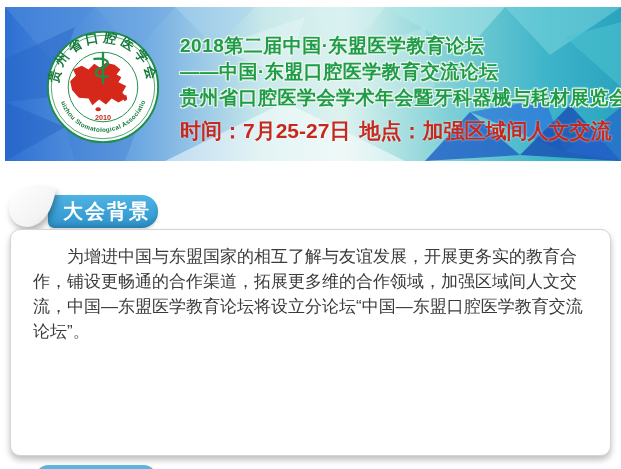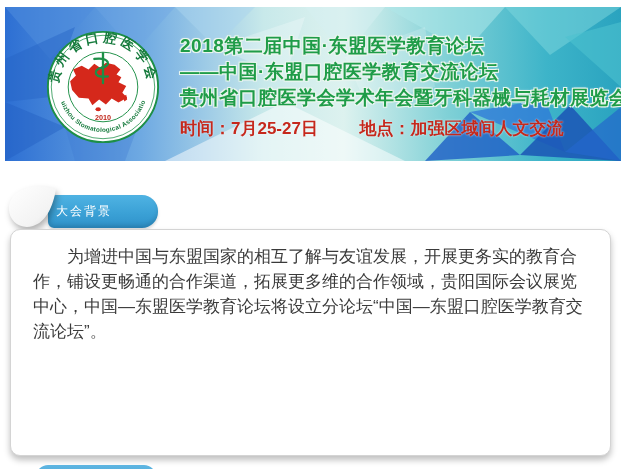--- a/index.html
+++ b/index.html
@@ -12,33 +12,33 @@
   .banner-bg{position:absolute;left:0;top:0;width:616px;height:154px;display:block;}
   .logo{position:absolute;left:40px;top:22px;width:116px;height:116px;}
   .titles{position:absolute;left:175px;top:26px;}
   .title-line{
     font-size:19px;font-weight:bold;color:#1f9c48;line-height:26px;letter-spacing:0.5px;
     text-shadow:-1px -1px 0 #eaf6ee,1px -1px 0 #eaf6ee,-1px 1px 0 #eaf6ee,1px 1px 0 #eaf6ee,0 0 3px rgba(255,255,255,.7);
     white-space:nowrap;
   }
   .meta{position:absolute;left:175px;top:110px;white-space:nowrap;}
   .meta span{
-    font-size:17px;font-weight:bold;color:#c5281c;
+    font-size:21px;font-weight:bold;color:#c5281c;
     text-shadow:0 0 2px rgba(255,255,255,.8);
   }
   .meta .time{display:inline-block;width:175px;}
   
   .ribbon{
     position:absolute;left:48px;top:195px;width:110px;height:33px;
     background:linear-gradient(180deg,#4fb3e3 0%,#3ba1d6 55%,#2e91c9 100%);
     border-radius:8px 16px 16px 6px;
     box-shadow:inset 0 -3px 4px rgba(0,0,0,.12), 0 2px 3px rgba(0,0,0,.15);
   }
   .ribbon .ribbon-label{
-    display:block;line-height:33px;font-size:12px;font-weight:normal;
+    display:block;text-align:center;line-height:33px;font-size:20px;font-weight:bold;
     color:#ffffff;letter-spacing:2px;padding-left:8px;
   }
   .curl{
     position:absolute;left:6px;top:183px;width:54px;height:50px;
     filter:drop-shadow(2px 4px 3px rgba(0,0,0,.3));
   }
   
   .content-box{
     position:absolute;left:10px;top:229px;width:601px;height:227px;box-sizing:border-box;
     background:#ffffff;border:1px solid #d4d4d4;border-radius:10px;
@@ -138,18 +138,18 @@
       <linearGradient id="curlgrad" x1="0" y1="0" x2="1" y2="1">
         <stop offset="0" stop-color="#ffffff"></stop>
         <stop offset="0.7" stop-color="#f3f3f3"></stop>
         <stop offset="1" stop-color="#d8d8d8"></stop>
       </linearGradient>
     </defs>
     <path d="M50,6 C26,-2 4,8 3,24 C2,38 14,47 27,43 C40,39 47,24 50,6 Z" fill="url(#curlgrad)"></path>
   </svg>
 
   <div class="content-box">
-    <p>为增进中国与东盟国家的相互了解与友谊发展，开展更务实的教育合作，铺设更畅通的合作渠道，拓展更多维的合作领域，贵阳国际会议展览中心，中国—东盟医学教育论坛将设立分论坛“中国—东盟口腔医学教育交流论坛”。</p>
+    <p>为增进中国与东盟国家的相互了解与友谊发展，开展更务实的教育合作，铺设更畅通的合作渠道，拓展更多维的合作领域，加强区域间人文交流，中国—东盟医学教育论坛将设立分论坛“中国—东盟口腔医学教育交流论坛”。</p>
   </div>
 
   <div class="next-tab"></div>
 
 </div>
 
 </body></html>

